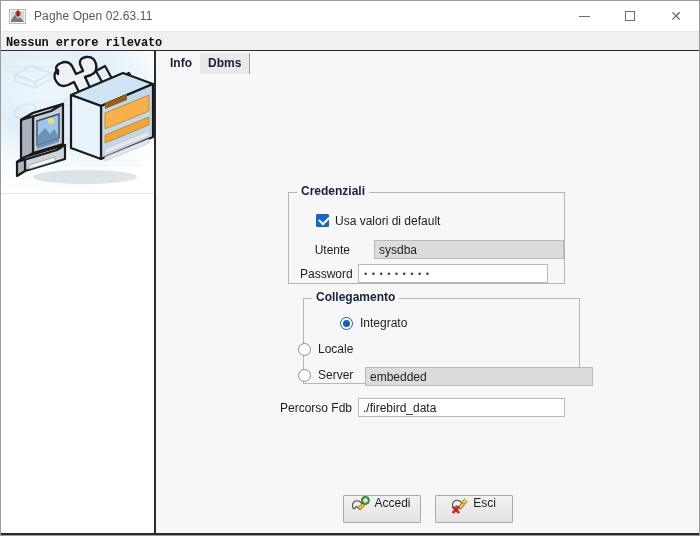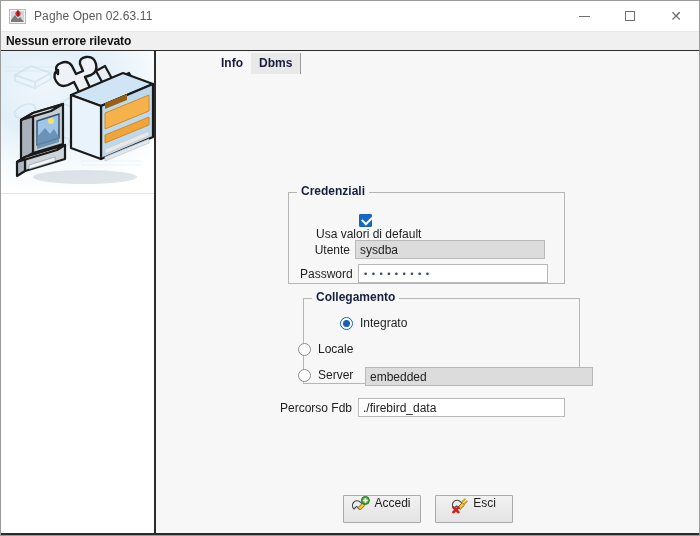--- a/index.html
+++ b/index.html
@@ -87,23 +87,24 @@
     line-height: 1;
     font-family: "DejaVu Sans", sans-serif;
   }
 
   
   .status-strip {
     height: 18px;
     min-height: 18px;
     background: #f0f0f0;
     display: flex;
-    align-items: center;
+    align-items: flex-end;
     padding-left: 5px;
     box-sizing: border-box;
+    font-family: Liberation Mono, monospace;
   }
   .status-text {
     font-size: 12px;
     font-weight: bold;
     color: #101010;
     white-space: nowrap;
     letter-spacing: -0.1px;
   }
 
   
@@ -143,25 +144,24 @@
     display: flex;
     flex-direction: column;
     min-width: 0;
   }
 
   
   .tabstrip {
     height: 23px;
     min-height: 23px;
     position: relative;
-    padding-left: 22px;
+    padding-left: 6px;
     display: flex;
     align-items: flex-end;
     box-sizing: border-box;
-    margin-left: 35px;
   }
   .tab {
     font-size: 12px;
     font-weight: bold;
     color: #1a1a3a;
     padding: 3px 8px 3px 8px;
     line-height: 14px;
     box-sizing: border-box;
     height: 21px;
     white-space: nowrap;
@@ -234,21 +234,21 @@
   .textbox.disabled { background: #dcdcdc; color: #222; }
 
   .pwd-dots {
     font-size: 9px;
     letter-spacing: 2.4px;
     color: #3c4a63;
     font-family: "DejaVu Sans", sans-serif;
   }
 
   
-  .cb-wrap { display: flex; align-items: center; flex-direction: column; }
+  .cb-wrap { display: flex; align-items: flex-start; }
   .checkbox {
     width: 13px;
     height: 13px;
     box-sizing: border-box;
     border: 1px solid #1a63b8;
     background: #1668c4;
     position: relative;
     margin-right: 6px;
     flex: none;
     border-radius: 1px;
@@ -450,21 +450,21 @@
 
         <div class="row cb-wrap" style="left:160px; top:140px;">
           <span class="checkbox">
             <span class="tick"></span>
           </span>
           <span class="cb-label">Usa valori di default</span>
         </div>
 
         <div class="row" style="left:144px; top:166px;">
           <span class="fld-label right" style="width:50px; display:inline-block;">Utente</span>
-          <span class="textbox disabled" style="width:190px; margin-left:5px;">
+          <span class="textbox disabled" style="width:190px; margin-left:24px;">
             <span>sysdba</span>
           </span>
         </div>
 
         <div class="row" style="left:144px; top:190px;">
           <span class="fld-label right" style="width:50px; display:inline-block;">Password</span>
           <span class="textbox enabled" style="width:190px; margin-left:8px;">
             <span class="pwd-dots">•••••••••</span>
           </span>
         </div>

